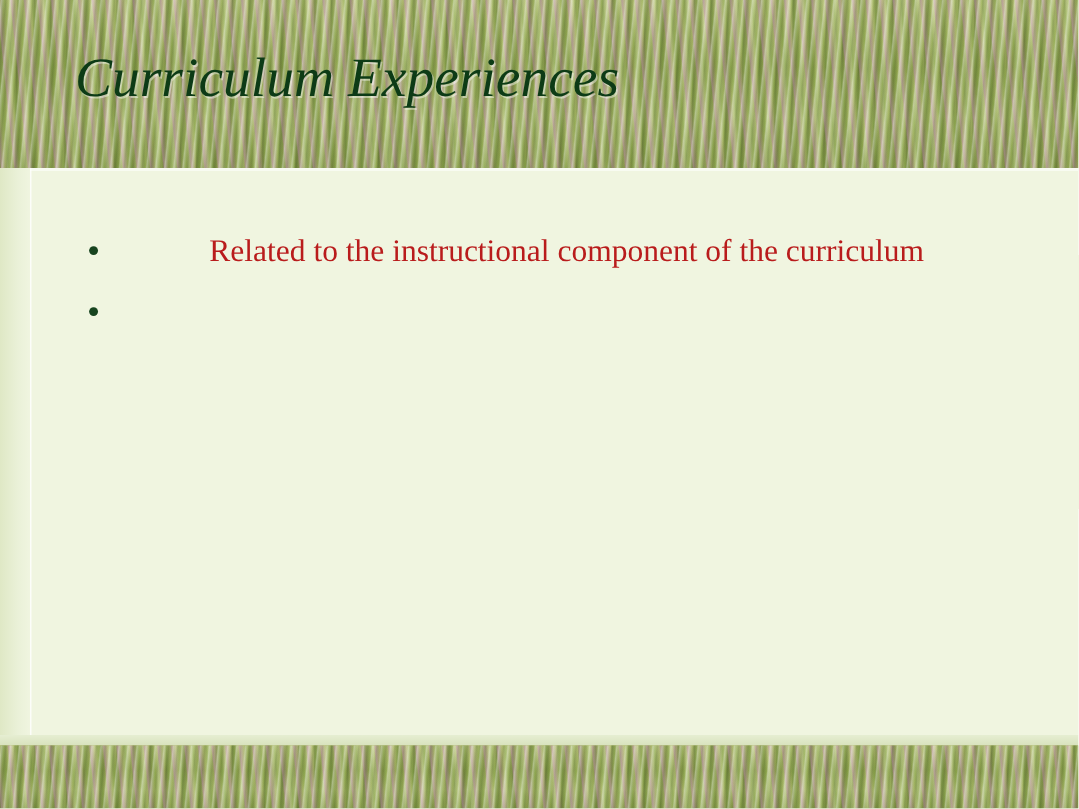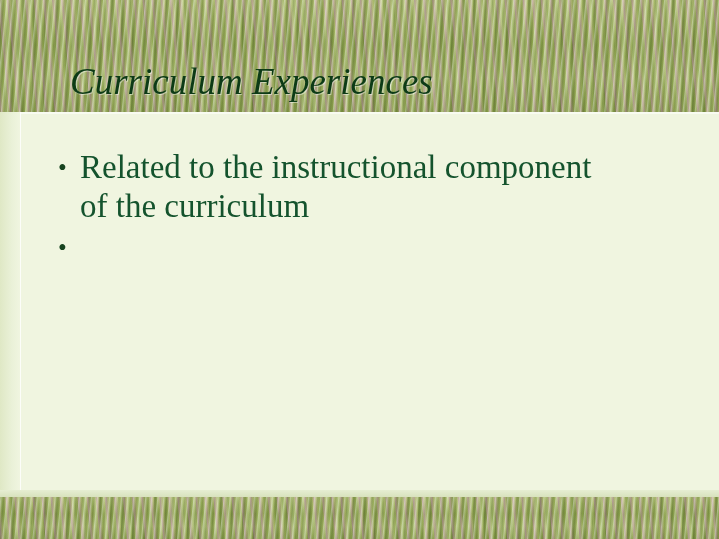--- a/index.html
+++ b/index.html
@@ -92,24 +92,23 @@
     top: 112px;
     width: 1px;
     height: 385px;
     background: rgba(255,255,255,0.8);
   }
 
   
   #title-wrap {
     position: absolute;
     left: 50px;
-    top: 59px;
+    top: 30px;
     width: 620px;
     height: 52px;
-    margin-left: 20px;
   }
   #title {
     font-family: "Liberation Serif", serif;
     font-size: 37px;
     font-style: italic;
     color: #0d3b16;
     line-height: 45px;
     white-space: nowrap;
     text-shadow: 1px 1px 0 rgba(255,255,255,0.45);
   }
@@ -132,24 +131,25 @@
     font-size: 25px;
     line-height: 39px;
     color: #17441f;
     text-align: left;
     padding-left: 6px;
     box-sizing: border-box;
   }
   .bullet-text {
     flex: 1 1 auto;
     font-family: "Liberation Serif", serif;
-    font-size: 33px;
+    font-size: 21px;
     line-height: 39px;
-    color: #14532d;
+    color: #b91c1c;
     max-width: 536px;
+    text-align: right;
   }
 </style>
 </head>
 <body>
 
 <div id="slide">
 
   <div id="band-top" class="grass"></div>
 
   <div id="body-panel"></div>

